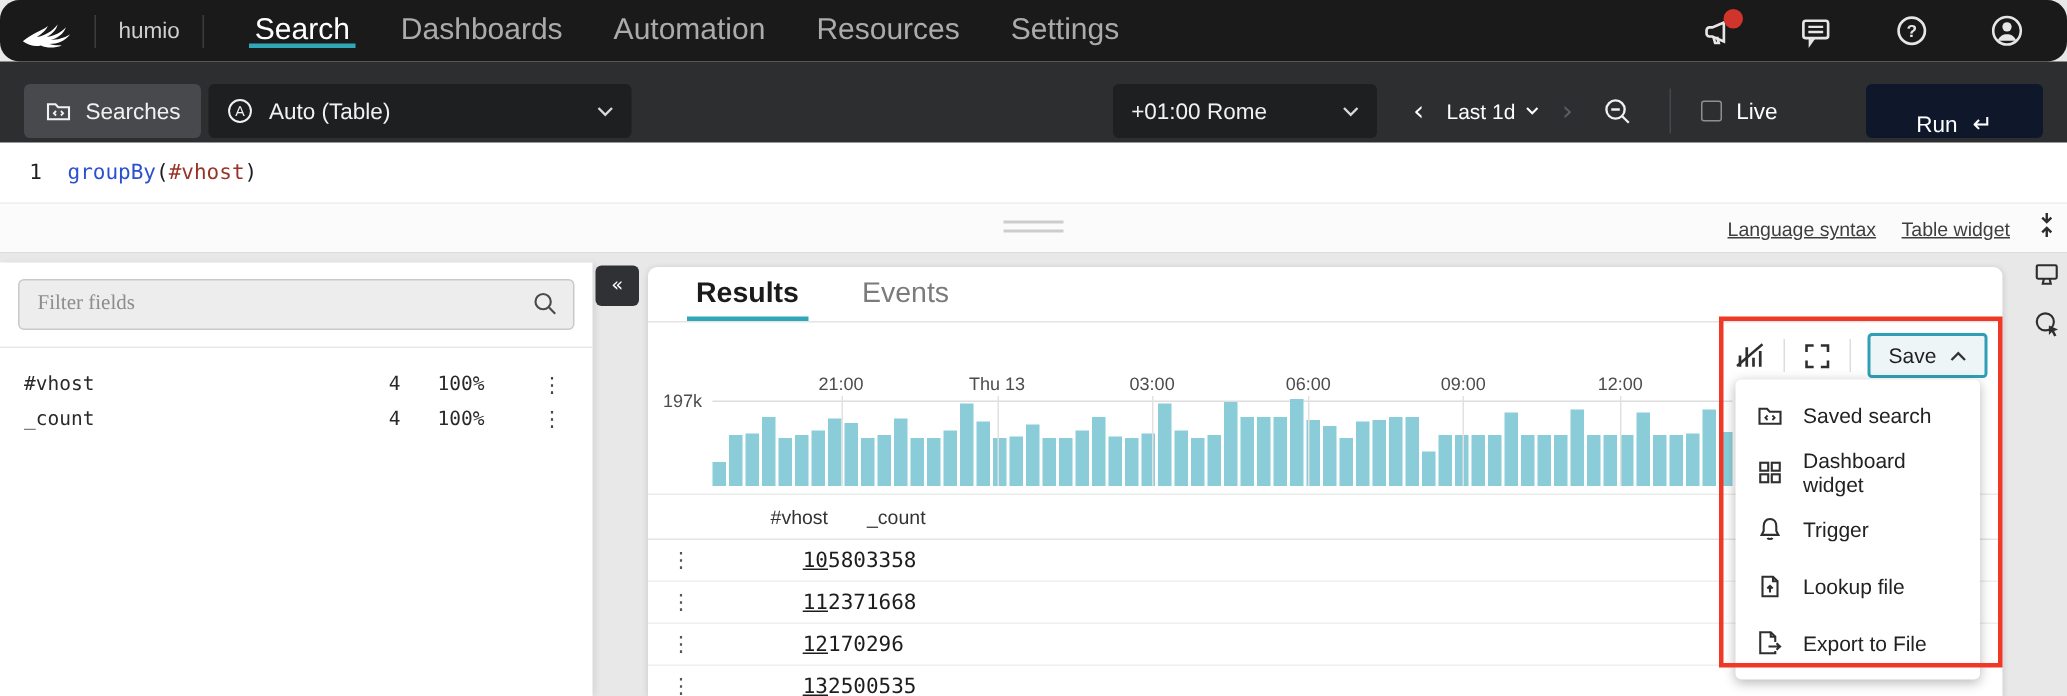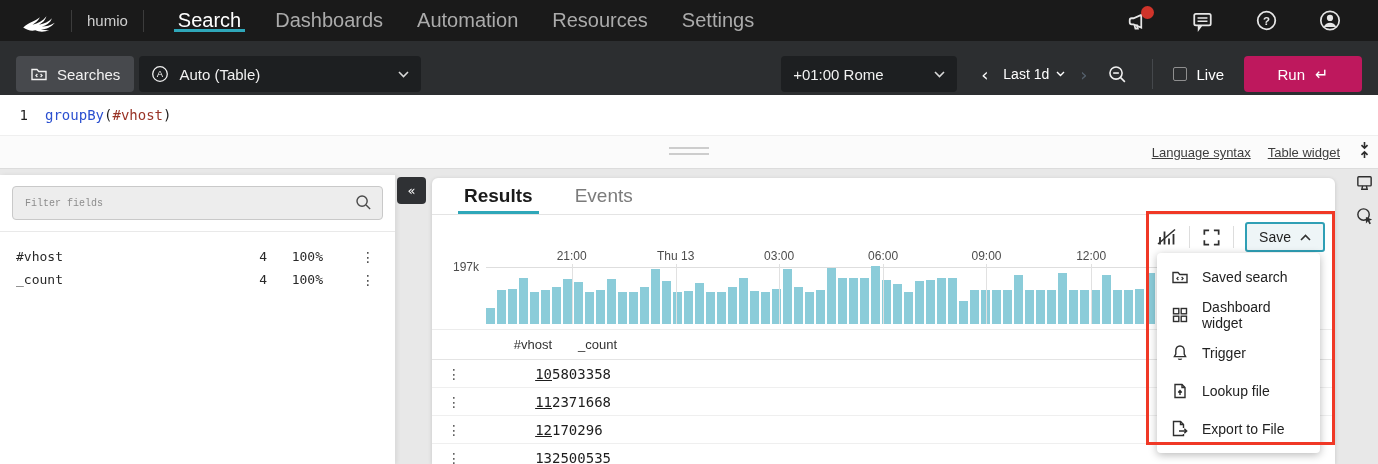--- a/index.html
+++ b/index.html
@@ -1,20 +1,20 @@
 <!DOCTYPE html>
 <html><head>
 <meta charset="utf-8">
 <style>
   * { margin:0; padding:0; box-sizing:border-box; }
   body { background:#cfcfcf; font-family:"Liberation Sans",sans-serif; }
   .page { position:relative; width:1378px; height:464px; overflow:hidden; background:#e8e8e8; font-family:"Liberation Sans",sans-serif; }
 
   
-  .topnav { position:absolute; top:0; left:0; right:0; height:41px; background:#1a1a1a; display:flex; align-items:center; padding:0 22px; }
+  .topnav { position:absolute; top:0; left:0; right:0; height:41px; background:#1a1a1a; display:flex; align-items:center; padding:0 14px;border-radius:13px; }
   .topnav svg { display:block; }
   .divider-v { width:1px; height:22px; background:#3c3c3c; margin:0 15px; }
   .brand { font-size:15px; color:#cfcfcf; cursor:pointer; }
   .main-nav { display:flex; margin-left:19px; height:41px; }
   .nav-item { height:32px; display:flex; align-items:flex-end; position:relative; margin-right:34px; font-size:20px; color:#ababab; cursor:pointer; }
   .nav-item.active { color:#fff; }
   .nav-item.active::after { content:""; position:absolute; left:-4px; right:-4px; bottom:0; height:3px; background:#2fa7b9; }
   .topnav-icons { margin-left:auto; display:flex; align-items:center; gap:40px; padding-right:14px; }
   .tn-icon { position:relative; width:24px; height:24px; display:flex; align-items:center; justify-content:center; cursor:pointer; }
   .badge-dot { position:absolute; top:-3px; right:-4px; width:13px; height:13px; border-radius:50%; background:#d0342a; }
@@ -27,21 +27,21 @@
   .select-view .chev, .select-tz .chev { margin-left:auto; }
   .toolbar-right { margin-left:auto; display:flex; align-items:center; }
   .select-tz { width:176px; margin-right:14px; }
   .arrow-btn { color:#fff; font-size:18px; padding:0 10px; cursor:pointer; font-family:"DejaVu Sans",sans-serif; }
   .arrow-btn.disabled { color:#55606c; }
   .time-range { color:#fff; font-size:14px; display:flex; align-items:center; gap:7px; padding:0 5px; cursor:pointer; }
   .zoomout { margin:0 12px 0 10px; cursor:pointer; display:flex; }
   .tdiv { width:1px; height:30px; background:#45484c; margin:0 12px; }
   .live { display:flex; align-items:center; gap:9px; color:#fff; font-size:15px; margin:0 20px 0 8px; cursor:pointer; }
   .checkbox { width:14px; height:14px; border:1.5px solid #8f8f8f; border-radius:2px; background:transparent; }
-  .btn-run { width:118px; height:36px; background:#be185d; border:none; border-radius:4px; color:#fff; font-size:15px; display:flex; align-items:center; justify-content:center; gap:10px; cursor:pointer; font-family:inherit; }
+  .btn-run { width:118px; height:36px; background:#0f172a; border:none; border-radius:4px; color:#fff; font-size:15px; display:flex; align-items:flex-end; justify-content:center; gap:10px; cursor:pointer; font-family:inherit;margin-left:39px; }
   .return-glyph { font-family:"DejaVu Sans",sans-serif; font-size:16px; }
 
   
   .editor { position:absolute; top:95px; left:0; right:0; height:40px; background:#fff; display:flex; align-items:center; font-family:"DejaVu Sans Mono",monospace; font-size:14px; cursor:text; }
   .ln { width:20px; text-align:right; margin-left:8px; color:#1f1f1f; }
   .code { margin-left:17px; color:#1f1f1f; }
   .tok-fn { color:#2b50d0; }
   .tok-arg { color:#993326; }
 
   
@@ -51,21 +51,21 @@
   .band-links { position:absolute; right:38px; top:9px; display:flex; gap:17px; font-size:13px; }
   .band-links a { color:#3e3e3e; text-decoration:underline; cursor:pointer; }
 
   
   .icon-strip { position:absolute; left:1352px; top:140px; width:24px; display:flex; flex-direction:column; gap:13px; align-items:center; }
   .icon-strip span { cursor:pointer; display:flex; }
 
   
   .fields-panel { position:absolute; left:0; top:175px; bottom:0; width:395px; background:#fff; box-shadow:2px 0 4px rgba(0,0,0,.07); }
   .filter-wrap { margin:11px 12px; position:relative; }
-  .filter-input { width:100%; height:34px; background:#ededed; border:1px solid #c9c9c9; border-radius:4px; padding:0 38px 0 12px; font-size:10px; color:#333; font-family:Liberation Mono, monospace; outline:none; }
+  .filter-input { width:100%; height:34px; background:#ededed; border:1px solid #c9c9c9; border-radius:4px; padding:0 38px 0 12px; font-size:14px; color:#333; font-family:Liberation Serif, serif; outline:none; }
   .filter-input::placeholder { color:#8d8d8d; }
   .search-ic { position:absolute; right:11px; top:8px; display:flex; }
   .panel-divider { height:1px; background:#e9e9e9; }
   .fields-table { padding:13px 16px 0 16px; }
   .f-head, .f-row { display:grid; grid-template-columns:1fr 44px 56px 56px; align-items:center; height:23px; }
   .f-head { font-weight:bold; font-size:13px; color:#1f1f1f; margin-bottom:2px; }
   .f-head .f-num, .f-head .f-pct { font-family:"Liberation Sans",sans-serif; }
   .f-sort { color:#555; font-family:"DejaVu Sans",sans-serif; font-weight:normal; margin-left:7px; }
   .f-name { font-family:"DejaVu Sans Mono",monospace; font-size:13px; color:#292929; }
   .f-num, .f-pct { text-align:right; font-family:"DejaVu Sans Mono",monospace; font-size:13px; color:#292929; }
@@ -79,21 +79,21 @@
   .tab { display:flex; align-items:center; margin-right:42px; font-size:19px; color:#7b7b7b; position:relative; cursor:pointer; background:none; border:none; font-family:inherit;justify-content:center; }
   .tab.active { color:#1b1b1b; font-weight:bold; }
   .tab.active::after { content:""; position:absolute; left:-6px; right:-6px; bottom:0; height:3px; background:#2fa7b9; }
 
   .chart-block { position:relative; height:115px; border-bottom:1px solid #ececec; }
   .chart-toolbar { position:absolute; top:7px; right:10px; display:flex; align-items:center; gap:11px; z-index:5; }
   .icon-btn { display:flex; cursor:pointer; }
   .vdiv { width:1px; height:22px; background:#ddd; }
   .btn-save { display:flex; align-items:center; gap:9px; border:2px solid #2f9fb5; background:#eef5f7; border-radius:3px; padding:5px 12px; font-size:14px; color:#1f1f1f; cursor:pointer; font-family:inherit; }
 
-  .plot { position:absolute; left:54px; top:34px; bottom:5px; width:680px; }
+  .plot { position:absolute; left:43px; top:34px; bottom:5px; width:680px; }
   .ylabel { position:absolute; right:100%; margin-right:7px; top:11px; font-size:12px; color:#4c4c4c; }
   .xlab { position:absolute; top:0; transform:translateX(-50%); font-size:12px; color:#4c4c4c; white-space:nowrap; }
   .vgrid { position:absolute; top:15px; bottom:0; width:1px; background:#e1e1e1; }
   .hgrid { position:absolute; top:18px; left:0; right:0; height:1px; background:#dedede; }
   .bars { position:absolute; left:0; right:0; bottom:0; height:59px; display:flex; align-items:flex-end; gap:2px; }
   .bar { flex:1; background:#8bccd9; }
 
   .rt-head, .rt-row { display:grid; grid-template-columns:56px 64px 92px 1fr; align-items:center; }
   .rt-head { height:30px; border-bottom:1px solid #e4e4e4; font-size:13px; color:#333; }
   .rt-row { height:28px; border-bottom:1px solid #efefef; font-family:"DejaVu Sans Mono",monospace; font-size:14px; color:#1d1d1d; }

